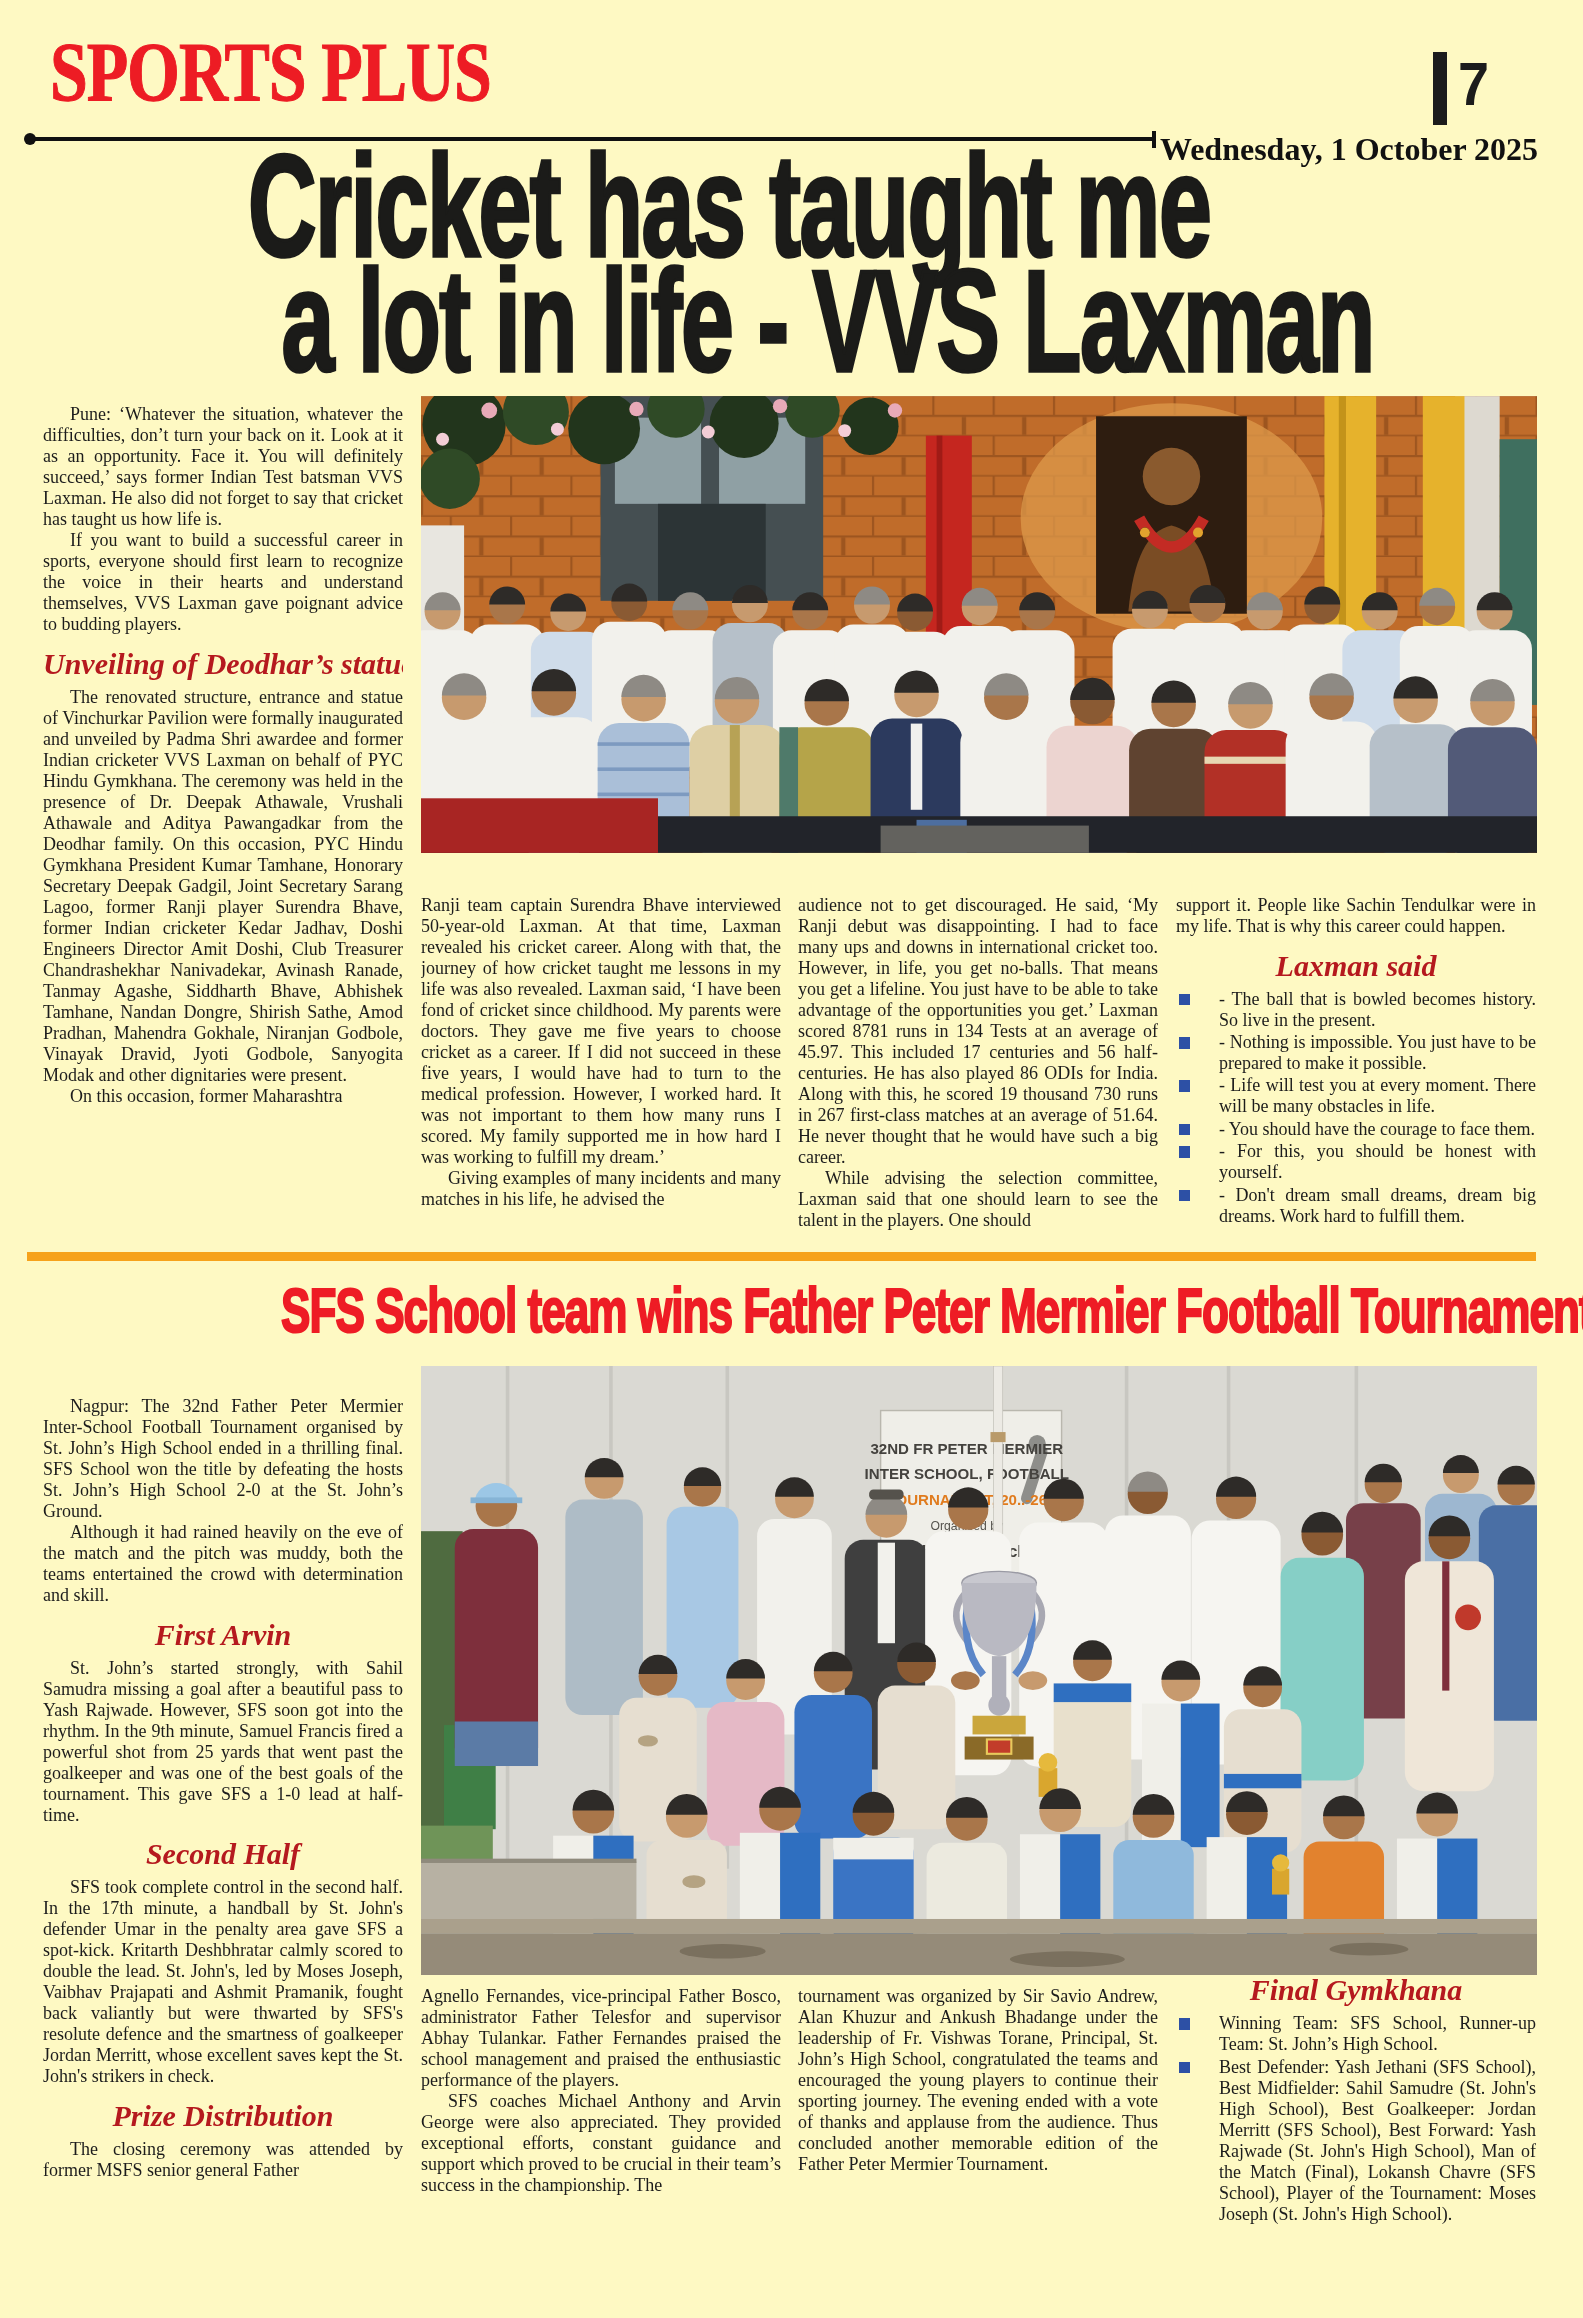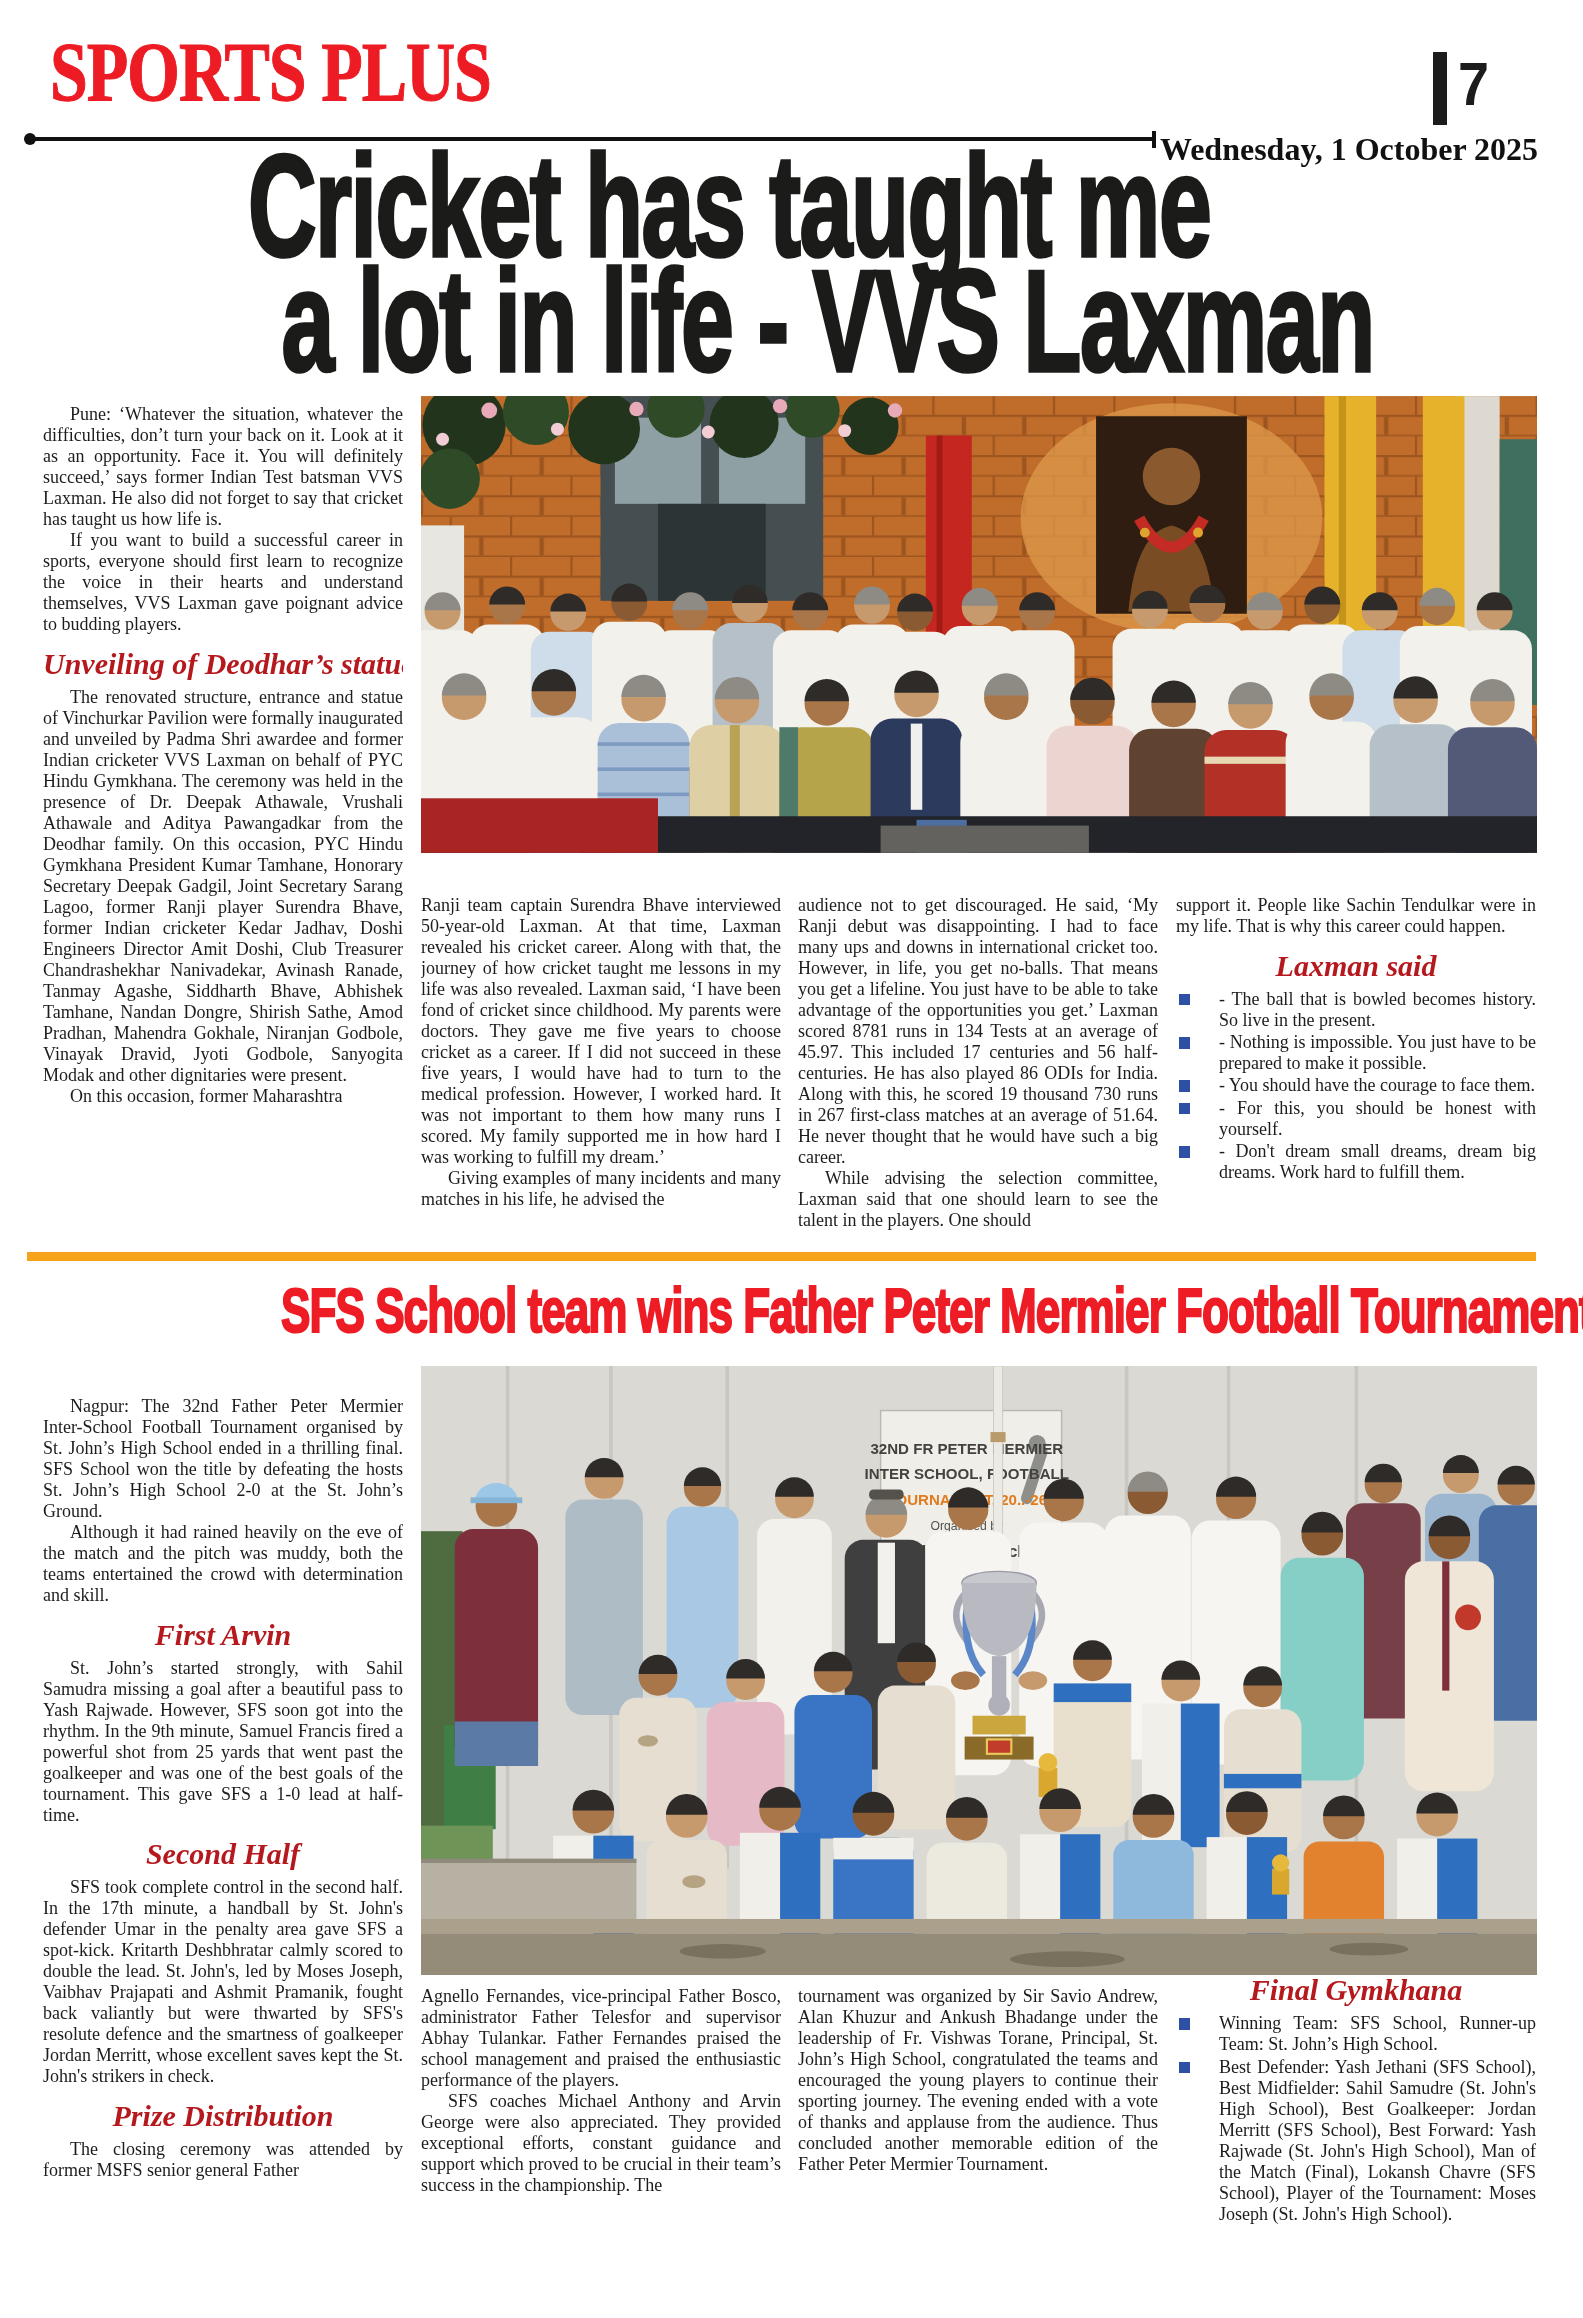--- a/index.html
+++ b/index.html
@@ -5,21 +5,21 @@
   :root{
     --red_accent:#ed1c24;
     --heading_red:#b5191e;
     --headline2_red:#ee1c25;
     --bullet_blue:#2d50a5;
     --divider_orange:#f6a21b;
     --text_black:#1c1c1c;
   }
   html,body{margin:0;padding:0;background:#888;}
   .page{
-    position:relative;width:1583px;height:2319px;background:#ffffff;
+    position:relative;width:1583px;height:2319px;background:#fef9c3;
     font-family:"Liberation Serif",serif;color:var(--text_black);overflow:hidden;
   }
   
   .mast-title{
     position:absolute;left:50px;top:30px;
     font-family:"Liberation Serif",serif;font-weight:bold;color:var(--red_accent);
     font-size:85px;line-height:1;white-space:nowrap;
     transform:scaleX(0.80);transform-origin:0 0;letter-spacing:-1.4px;
     -webkit-text-stroke:1.1px var(--red_accent);
   }
@@ -345,20 +345,21 @@
     <p>audience not to get discouraged. He said, ‘My Ranji debut was disappointing. I had to face many ups and downs in international cricket too. However, in life, you get no-balls. That means you get a lifeline. You just have to be able to take advantage of the opportunities you get.’ Laxman scored 8781 runs in 134 Tests at an average of 45.97. This included 17 centuries and 56 half-centuries. He has also played 86 ODIs for India. Along with this, he scored 19 thousand 730 runs in 267 first-class matches at an average of 51.64. He never thought that he would have such a big career.</p>
     <p class="ind">While advising the selection committee, Laxman said that one should learn to see the talent in the players. One should</p>
   </div>
 
   <div class="col" style="left:1176px;top:895px;height:353px;">
     <p>support it. People like Sachin Tendulkar were in my life. That is why this career could happen.</p>
     <div class="shead">Laxman said</div>
     <ul class="blist">
       <li><span class="sq"></span><span>- The ball that is bowled becomes history. So live in the present.</span></li>
       <li><span class="sq"></span><span>- Nothing is impossible. You just have to be prepared to make it possible.</span></li>
+      <li><span class="sq"></span><span>- Life will test you at every moment. There will be many obstacles in life.</span></li>
       <li><span class="sq"></span><span>- You should have the courage to face them.</span></li>
       <li><span class="sq"></span><span>- For this, you should be honest with yourself.</span></li>
       <li><span class="sq"></span><span>- Don't dream small dreams, dream big dreams. Work hard to fulfill them.</span></li>
     </ul>
   </div>
 
   <div class="divider"></div>
   <div class="h2-wrap">
     <span class="h2-line"><span>SFS School team wins Father Peter Mermier Football Tournament</span></span>
   </div>

